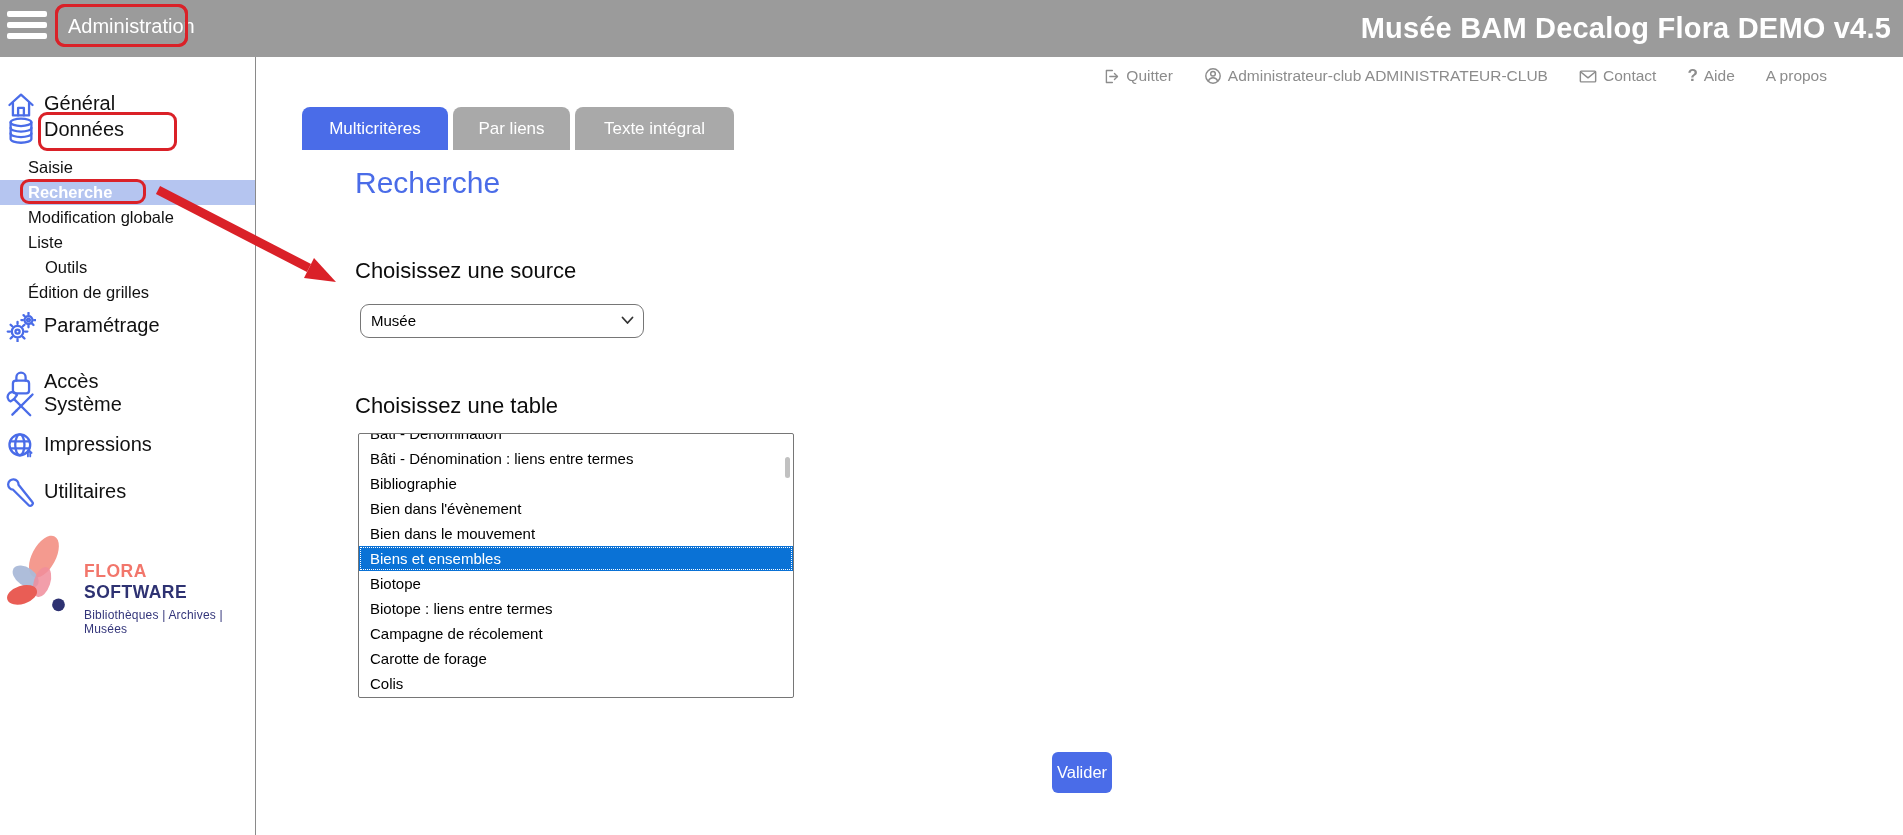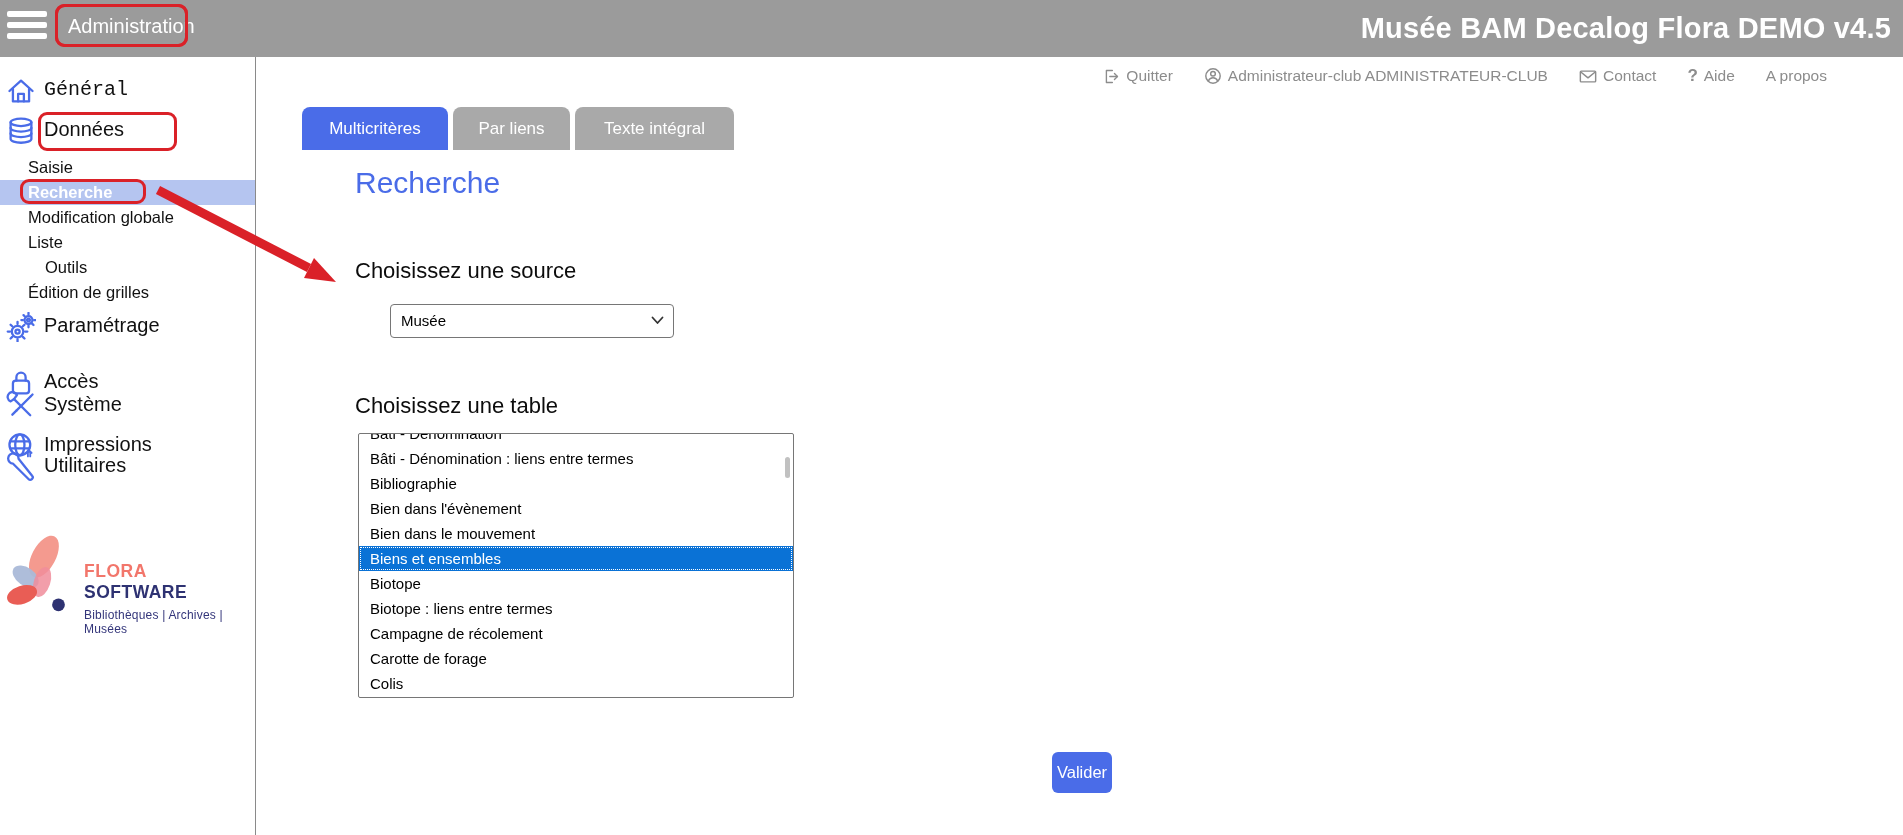--- a/index.html
+++ b/index.html
@@ -78,22 +78,22 @@
   .tab.t0{width:146px;}
   .tab.t1{width:117px;}
   .tab.t2{width:159px;}
   .tab.active{background:var(--accent);}
   .page-title{position:absolute;left:355px;top:166px;font-size:30px;color:var(--accent);}
   .section-label{position:absolute;left:355px;font-size:22px;color:#0c0c0c;}
   .src-label{top:258px;}
   .tbl-label{top:393px;}
   .select-box{
     position:absolute;left:360px;top:304px;width:284px;height:34px;
-    border:1px solid #767676;border-radius:4px;background:#fff;cursor:pointer;
-    font-size:15px;color:#000;line-height:32px;padding-left:10px;margin-left:30px;
+    border:1px solid #767676;border-radius:9px;background:#fff;cursor:pointer;
+    font-size:15px;color:#000;line-height:32px;padding-left:10px;
   }
   .select-box svg{position:absolute;right:9px;top:11px;}
   .listbox{
     position:absolute;left:358px;top:433px;width:436px;height:265px;
     border:1px solid #767676;border-radius:2px;background:#fff;overflow:hidden;
   }
   .list-scroll{margin-top:-13px;}
   .opt{
     height:25px;line-height:25px;font-size:15px;color:#000;
     padding-left:11px;white-space:nowrap;cursor:pointer;
@@ -156,21 +156,21 @@
     <span class="qmark">?</span>
     <span>Aide</span>
   </div>
   <div class="hlink">
     <span>A propos</span>
   </div>
 </div>
 
 <div class="sidebar">
 
-  <div class="side-item" style="top:14px;font-family:Liberation Mono, monospace;">
+  <div class="side-item" style="top:28px;">
     <svg class="icn icon-blue" viewBox="0 0 26 26">
       <path d="M3 13 L13 4 L23 13"></path>
         <path d="M6 11 V22 H20 V11"></path>
         <path d="M10.5 22 V15.5 H15.5 V22"></path>
     </svg>
     <span class="lbl">Général</span>
   </div>
 
   <div class="side-item" style="top:54px;">
     <svg class="icn icon-blue" viewBox="0 0 26 26">
@@ -234,21 +234,21 @@
   <div class="side-item" style="top:369px;">
     <svg class="icn icon-blue" viewBox="0 0 26 26">
       <circle cx="12" cy="12" r="9"></circle>
       <ellipse cx="12" cy="12" rx="4" ry="9"></ellipse>
       <path d="M3.8 9 H20.2 M3.8 15 H20.2"></path>
       <path d="M19 22 V18 L21 18 L21 22 M17.8 19 L20 16.8 L22.2 19" stroke-width="1.6"></path>
     </svg>
     <span class="lbl">Impressions</span>
   </div>
 
-  <div class="side-item" style="top:390px;">
+  <div class="side-item" style="top:416px;">
     <svg class="icn icon-blue" viewBox="0 0 26 26">
       <path d="M10.5 6 a4.5 4.5 0 1 0 -4.5 4.5 L20 23 a2.1 2.1 0 0 0 3 -3 L10.5 6 Z" transform="rotate(3 13 13)"></path>
     </svg>
     <span class="lbl">Utilitaires</span>
   </div>
 
   <div class="logo">
     <svg width="82" height="95" viewBox="0 0 90 95">
       <ellipse cx="46" cy="30" rx="13" ry="25" fill="#f49a8f" transform="rotate(28 46 30)"></ellipse>
       <ellipse cx="26" cy="52" rx="10" ry="16" fill="#aab9d8" opacity="0.95" transform="rotate(-55 26 52)"></ellipse>

